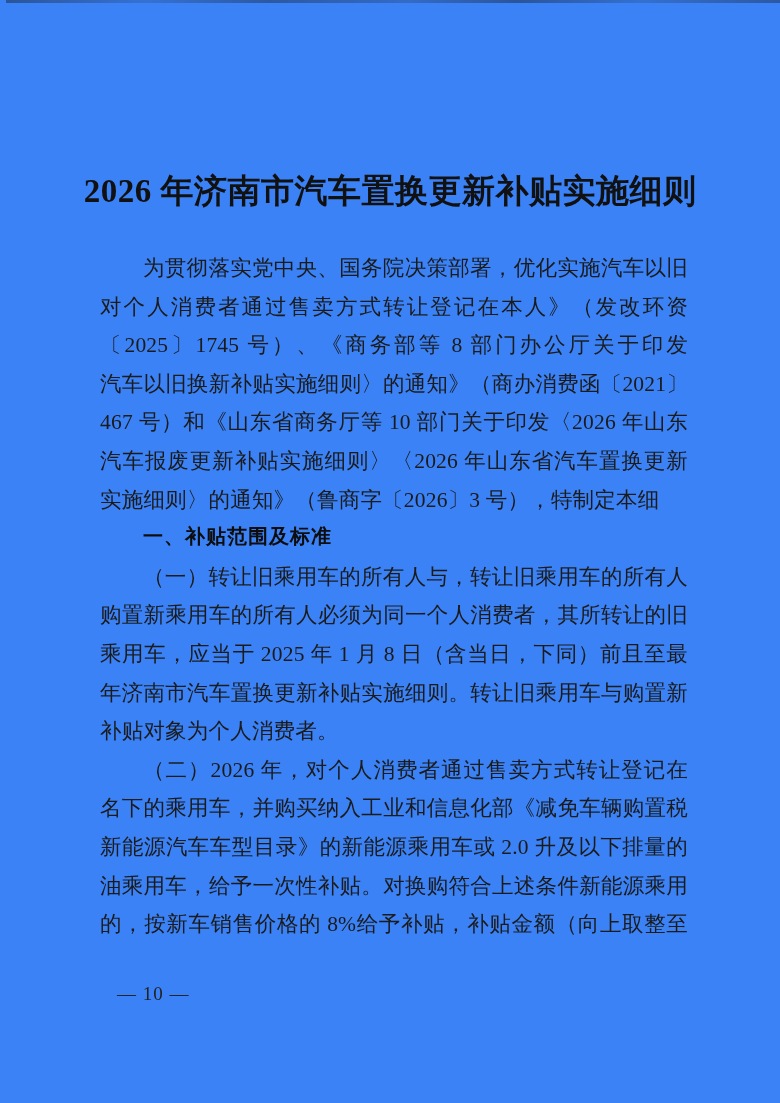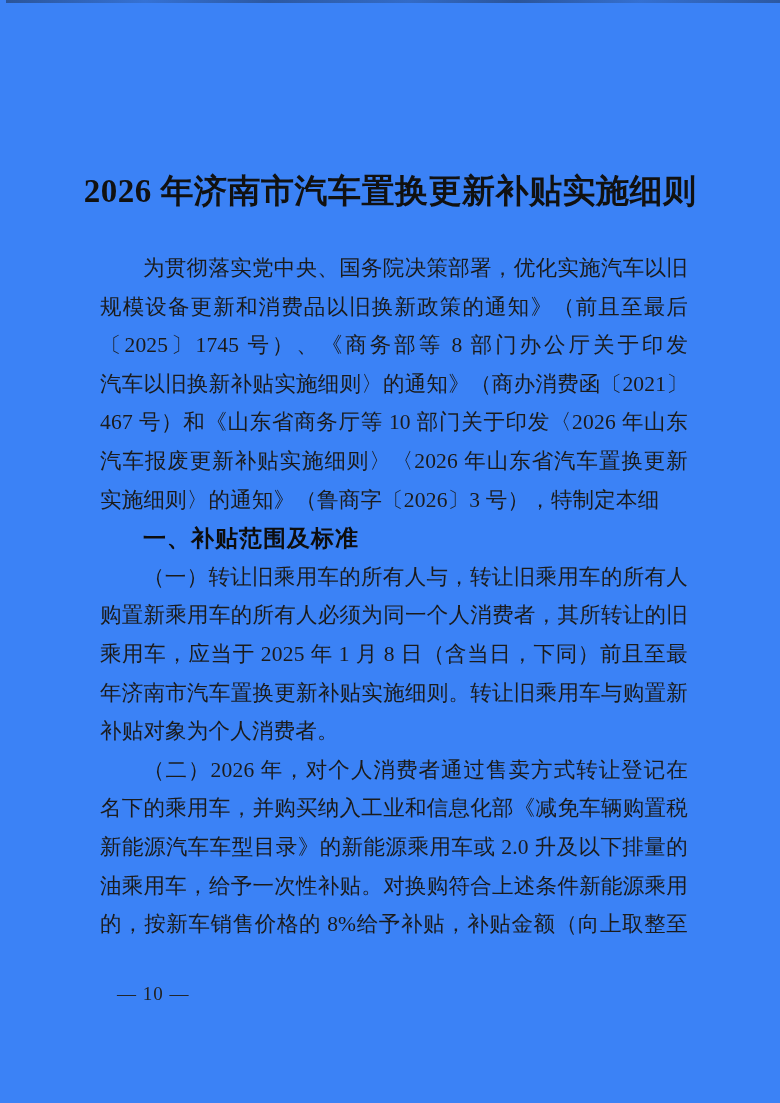--- a/index.html
+++ b/index.html
@@ -63,23 +63,23 @@
     overflow: hidden;
   }
   .line.indent {
     padding-left: 43px;
   }
   .line.end {
     text-align: left;
     text-align-last: left;
   }
   .line.heading {
-    font-family: Liberation Sans, sans-serif;
+    font-family: Liberation Mono, monospace;
     font-weight: bold;
-    font-size: 23px;
+    font-size: 20px;
     color: #0d0d0d;
     text-align: center;
     text-align-last: left;
     letter-spacing: 1px;
   }
   .page-footer {
     position: absolute;
     left: 117px;
     top: 981px;
     font-size: 19px;
@@ -93,21 +93,21 @@
 
 <div class="page">
 
   <div class="scan-artifact-top"></div>
 
   <h1 class="title">2026 年济南市汽车置换更新补贴实施细则</h1>
 
   <div class="content">
 
     <div class="line indent">为贯彻落实党中央、国务院决策部署，优化实施汽车以旧</div>
-    <div class="line">规模设备更新和消费品以旧换新政策的通知》（前且至最后</div>
+    <div class="line">对个人消费者通过售卖方式转让登记在本人》（发改环资</div>
     <div class="line">〔2025〕1745 号）、《商务部等 8 部门办公厅关于印发〈2026 年</div>
     <div class="line">汽车以旧换新补贴实施细则〉的通知》（商办消费函〔2021〕</div>
     <div class="line">467 号）和《山东省商务厅等 10 部门关于印发〈2026 年山东省</div>
     <div class="line">汽车报废更新补贴实施细则〉〈2026 年山东省汽车置换更新补贴</div>
     <div class="line end">实施细则〉的通知》（鲁商字〔2026〕3 号），特制定本细则。</div>
 
     <div class="line heading indent">一、补贴范围及标准</div>
 
     <div class="line indent">（一）转让旧乘用车的所有人与，转让旧乘用车的所有人与</div>
     <div class="line">购置新乘用车的所有人必须为同一个人消费者，其所转让的旧</div>

